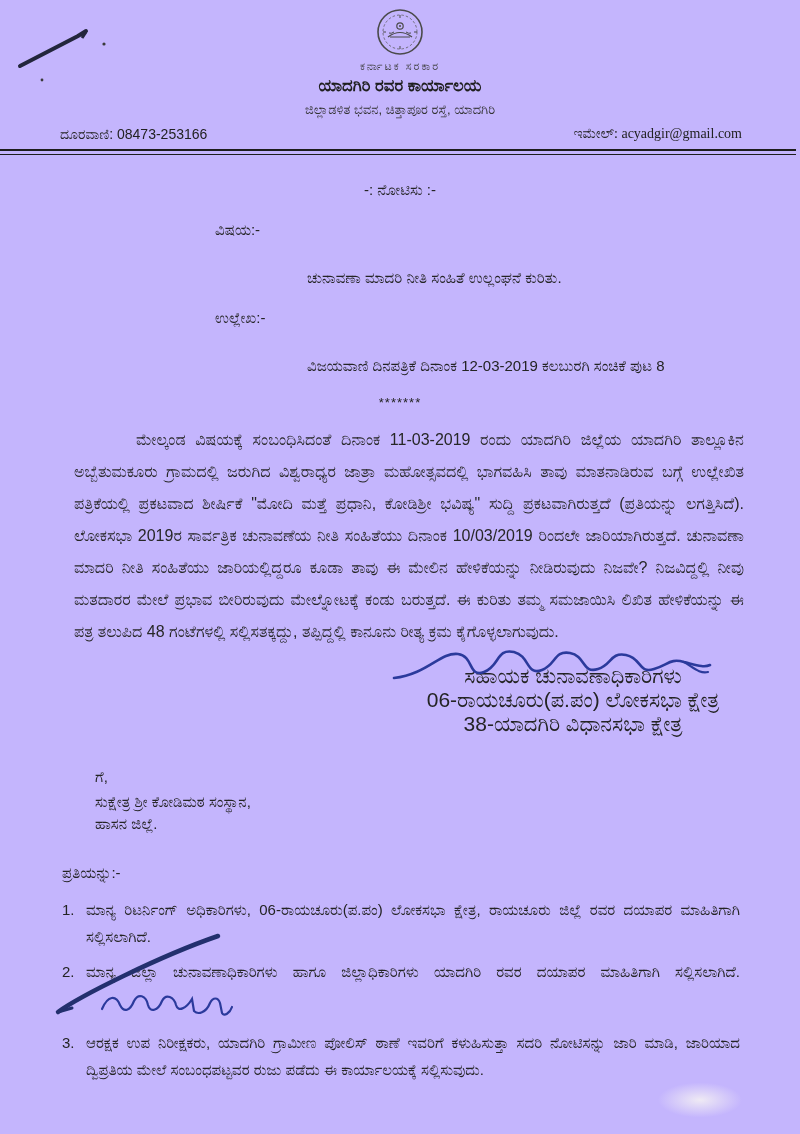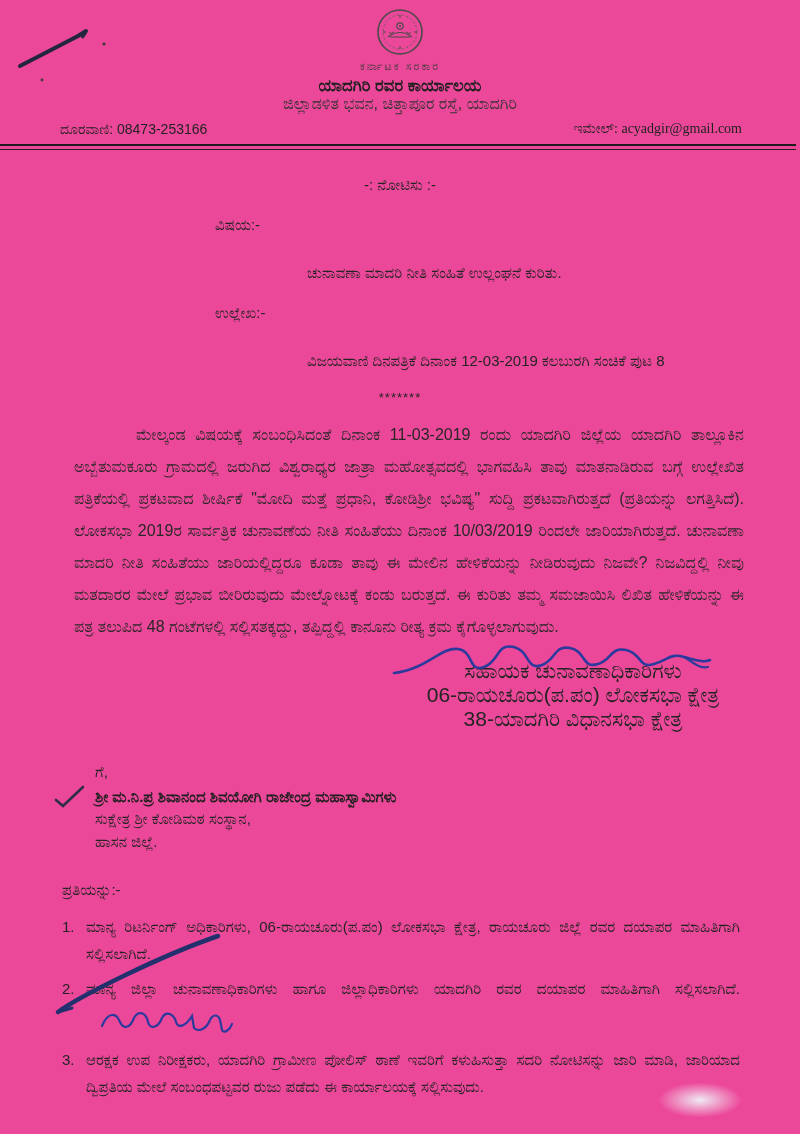--- a/index.html
+++ b/index.html
@@ -1,31 +1,31 @@
 <!DOCTYPE html>
 <html><head>
 <meta charset="utf-8">
 <style>
   html,body{margin:0;padding:0;background:#e9e9e9;}
   .page{
     position:relative;
     width:800px;height:1134px;
     margin:0 auto;
-    background:#ec4899;
+    background:#c4b5fd;
     font-family:"Liberation Sans","DejaVu Sans",sans-serif;
     color:#262626;
     overflow:hidden;
   }
   
   .hdr{ text-align:center; padding-top:6px; }
   .emblem-wrap{ line-height:0; }
   .emblem-caption{ font-size:11px; color:#3c3c3c; letter-spacing:2px; margin-top:2px; }
   .office-line1{ font-size:17px; font-weight:bold; color:#1f1f1f; margin:6px 30px 0 30px; line-height:1.45;}
   .office-line2{ font-size:16.5px; font-weight:bold; color:#1f1f1f; margin-top:3px; }
-  .office-addr{ font-size:16px; color:#333; }
+  .office-addr{ font-size:13px; color:#333; margin-top:7px; }
   .contact-row{ display:flex; justify-content:space-between; padding:8px 58px 4px 60px; font-size:14px; color:#222;}
   .email{ font-family:"Liberation Serif","DejaVu Serif",serif; }
   .double-rule{ border-top:2.5px solid #1d1d1d; border-bottom:1.5px solid #1d1d1d; height:3px; margin:2px 4px 0 0;}
   
   .meta-row{ display:flex; justify-content:space-between; padding:14px 90px 0 62px; font-size:15px; color:#242424;}
   
   .notice-title{ text-align:center; font-size:15px; margin-top:26px; color:#242424;}
   .sub-row{ display:flex; margin:22px 0 0 215px; font-size:15px; color:#242424;}
   .sub-row .lbl{ width:78px; flex:none;}
   .sub-row .val{ margin-left:14px;margin-top:48px;}
@@ -114,26 +114,20 @@
       <path d="M6 40 C 40 36 52 14 70 16 C 86 18 80 40 96 34 C 112 28 108 10 126 14 C 142 18 138 38 154 32 C 168 27 166 12 182 15 C 198 18 194 36 210 31 C 224 27 222 14 238 17 C 254 20 250 36 266 31 C 280 27 282 20 296 24 C 308 27 316 30 322 27" fill="none" stroke="#2b3a9c" stroke-width="2.6" stroke-linecap="round"></path>
       <path d="M296 24 c 10 6 16 12 24 10" fill="none" stroke="#2b3a9c" stroke-width="2.2" stroke-linecap="round"></path>
     </svg>
     <div>ಸಹಾಯಕ ಚುನಾವಣಾಧಿಕಾರಿಗಳು</div>
     <div>06-ರಾಯಚೂರು(ಪ.ಪಂ) ಲೋಕಸಭಾ ಕ್ಷೇತ್ರ</div>
     <div>38-ಯಾದಗಿರಿ ವಿಧಾನಸಭಾ ಕ್ಷೇತ್ರ</div>
   </div>
 
   <div class="to-block">
     <div class="to-salutation">ಗೆ,</div>
-    <div class="to-line1">
-      <svg class="to-check" width="34" height="26" viewBox="0 0 34 26">
-        <path d="M3 16 L10 22 L30 3" fill="none" stroke="#2c2f45" stroke-width="2.6" stroke-linecap="round"></path>
-      </svg>
-      <span>ಶ್ರೀ ಮ.ನಿ.ಪ್ರ ಶಿವಾನಂದ ಶಿವಯೋಗಿ ರಾಜೇಂದ್ರ ಮಹಾಸ್ವಾಮಿಗಳು</span>
-    </div>
     <div>ಸುಕ್ಷೇತ್ರ ಶ್ರೀ ಕೋಡಿಮಠ ಸಂಸ್ಥಾನ,</div>
     <div>ಹಾಸನ ಜಿಲ್ಲೆ.</div>
   </div>
 
   <div class="copies">
     <div class="copies-label">ಪ್ರತಿಯನ್ನು:-</div>
 
     <div class="copy-item">
       <span class="copy-num">1.</span>
       <span class="copy-text">ಮಾನ್ಯ ರಿಟರ್ನಿಂಗ್ ಅಧಿಕಾರಿಗಳು, 06-ರಾಯಚೂರು(ಪ.ಪಂ) ಲೋಕಸಭಾ ಕ್ಷೇತ್ರ, ರಾಯಚೂರು ಜಿಲ್ಲೆ ರವರ ದಯಾಪರ ಮಾಹಿತಿಗಾಗಿ ಸಲ್ಲಿಸಲಾಗಿದೆ.</span>

